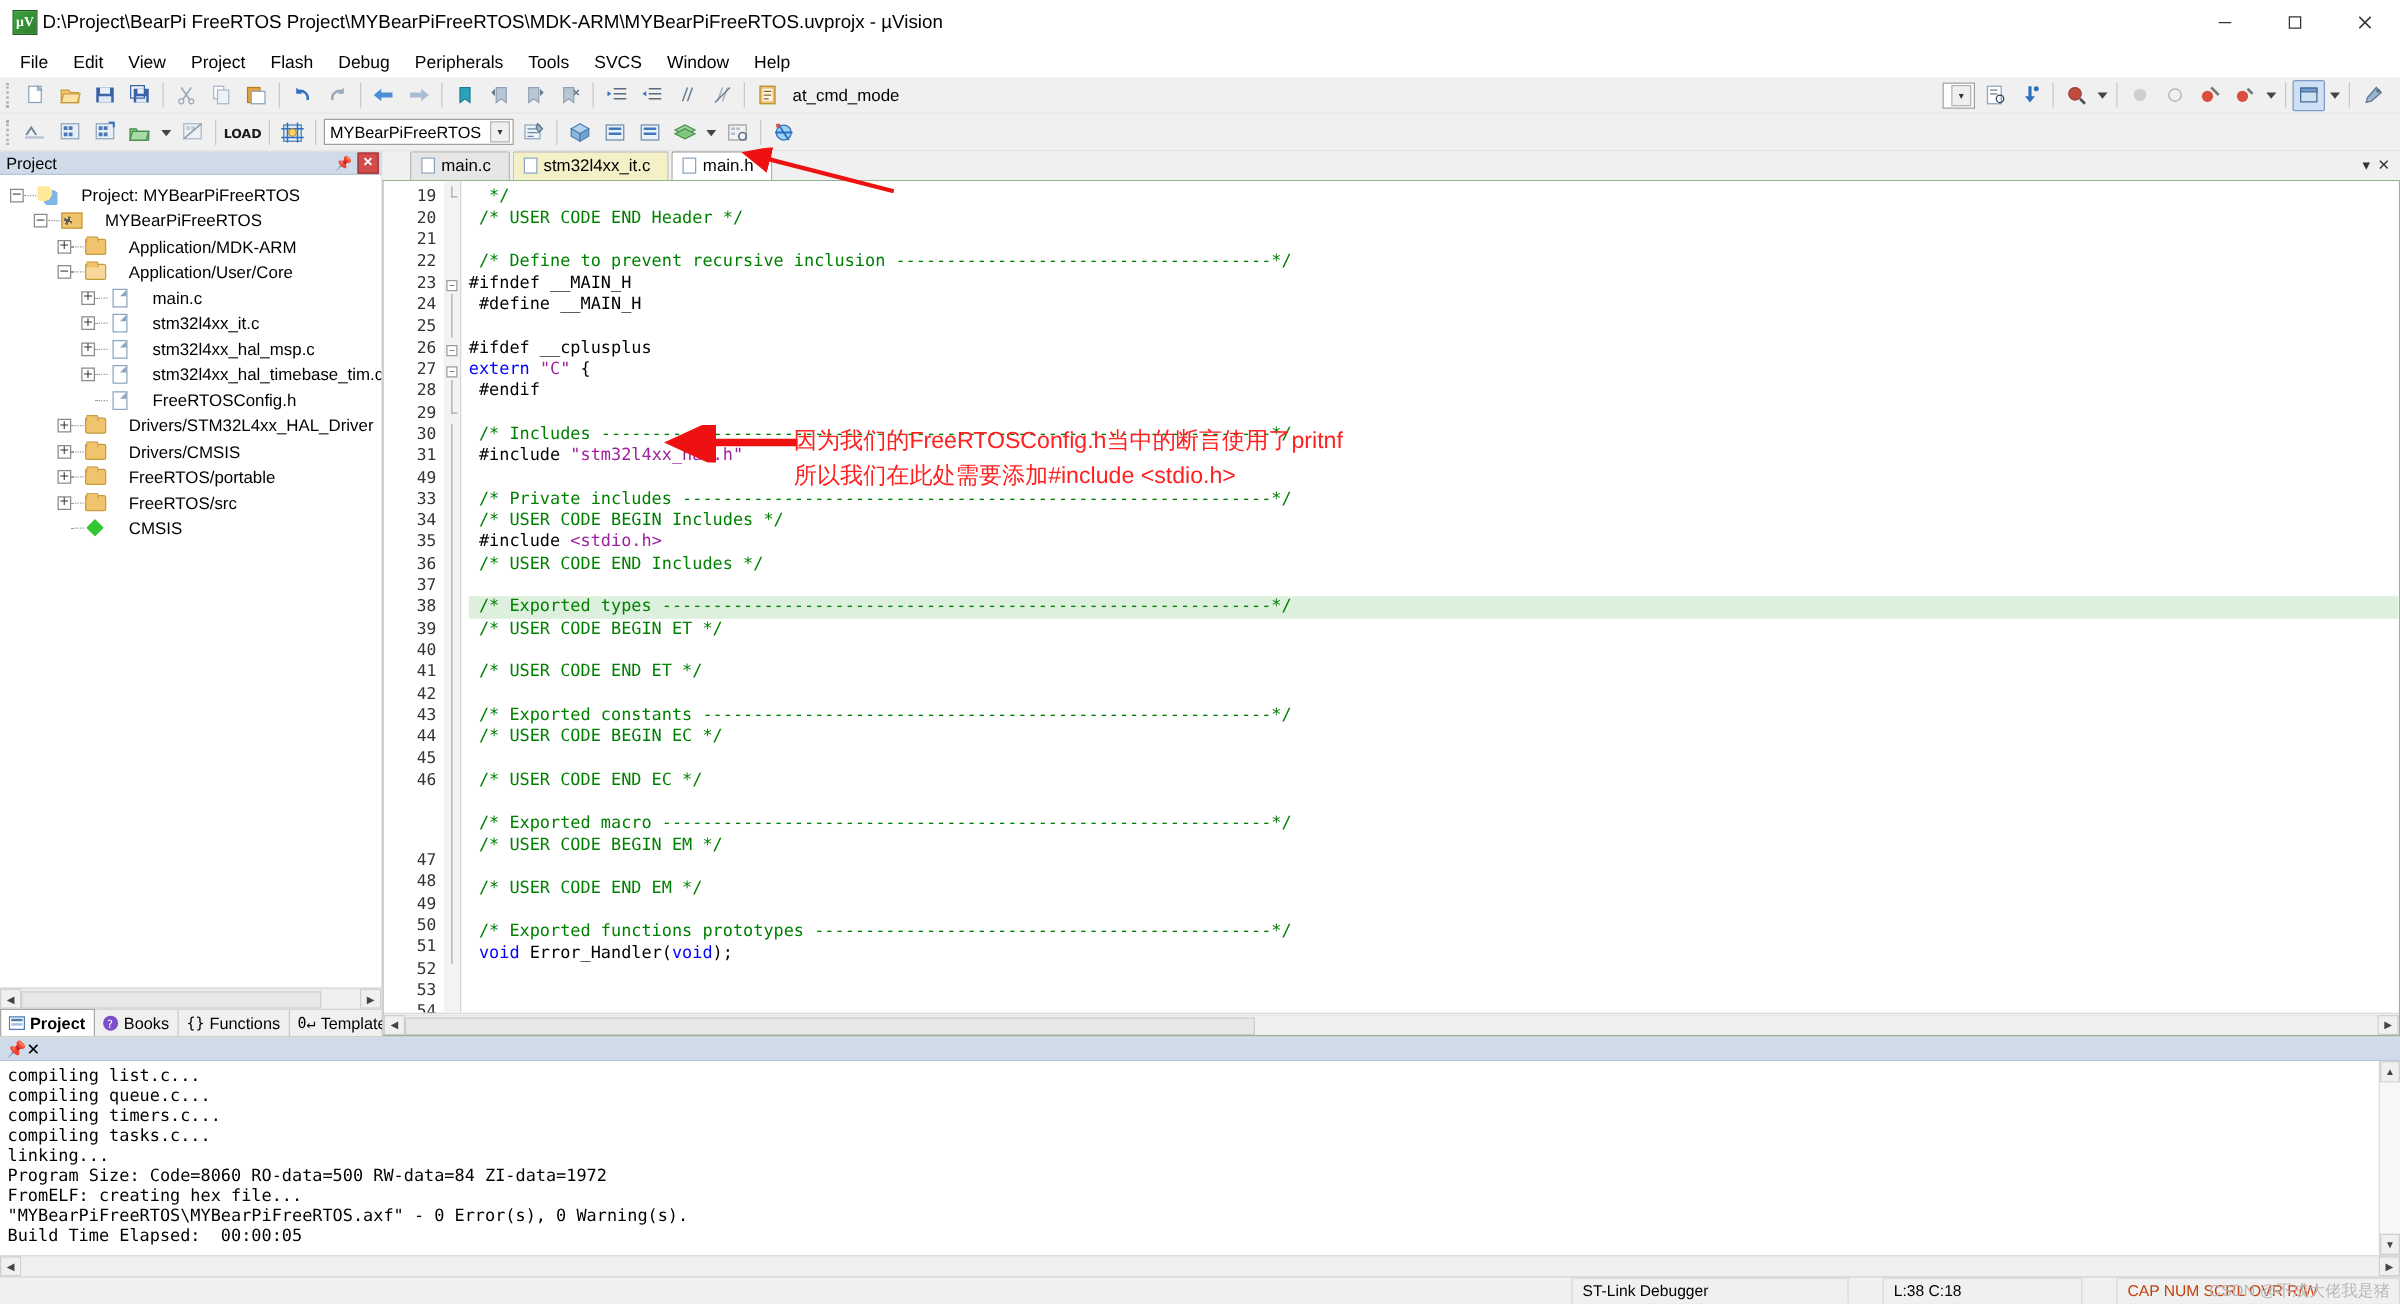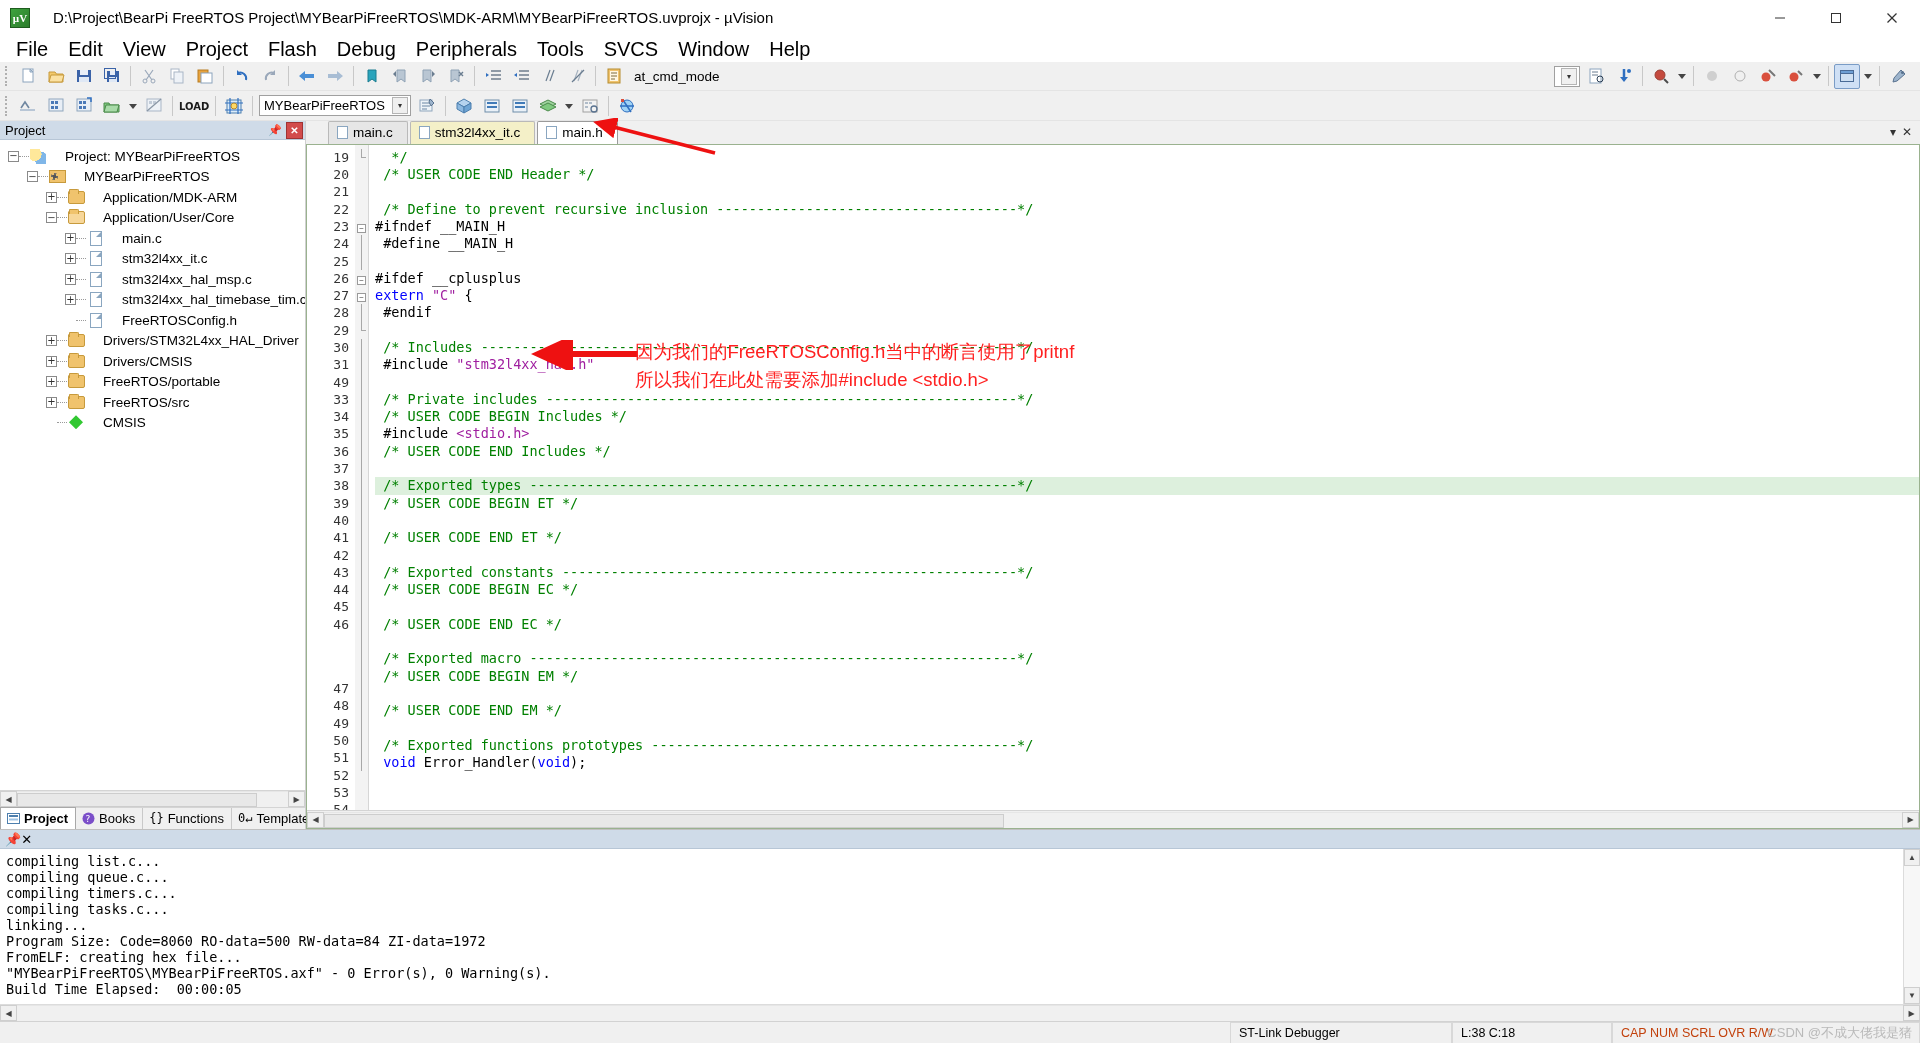--- a/index.html
+++ b/index.html
@@ -21,21 +21,21 @@
 
   
   .titlebar {
     height: 36px;
     background: #ffffff;
     display: flex; align-items: center;
     flex: 0 0 auto;
     border-bottom: 1px solid #ffffff;
   }
   .titlebar .app-icon {
-    width: 20px; height: 20px; margin: 0 23px 0 10px;
+    width: 20px; height: 20px; margin: 0 4px 0 10px;
     background: linear-gradient(135deg,#3ea33e 0%,#2c7d2c 100%);
     border: 1px solid #1e5c1e;
     display: flex; align-items: center; justify-content: center;
     color: #fff; font-size: 11px; font-weight: bold;
     font-family: "Liberation Serif", serif;
   }
   .titlebar .title-text {
     font-size: 15px; color: #000;
     white-space: nowrap;
   }
@@ -48,21 +48,21 @@
     font-size: 16px; color: #333; background: #fff;
   }
   .win-btn svg { display: block; }
 
   
   .menubar {
     height: 26px; background: #ffffff;
     display: flex; align-items: center;
     padding-left: 6px;
     flex: 0 0 auto;
-    font-size: 20px;
+    font-size: 14px;
   }
   .menu-item {
     padding: 3px 10px; color: #000; white-space: nowrap;
     cursor: default;
   }
 
   
   .toolbar {
     background: #f0f0f0;
     display: flex; align-items: center;
@@ -315,21 +315,21 @@
     height: 17px; background: #f0f0f0; border: 1px solid #cfcfcf;
     display:flex;align-items:center;justify-content:center;font-size:8px;color:#444;
   }
   .vs-track { flex: 1 1 auto; background: #f7f7f7; }
   .build-hscroll { height: 17px; background: #f0f0f0; display:flex; align-items:center; border-top:1px solid #dcdcdc;}
 
   
   .statusbar {
     height: 22px; flex: 0 0 22px; background: #f0f0f0;
     display: flex; align-items: center; font-size: 12.5px;
-    border-top: 1px solid #d2d2d2; position: relative;
+    border-top: 1px solid #d2d2d2; position: relative; gap: 27px;
   }
   .status-cell {
     height: 22px; display: flex; align-items: center; padding: 0 8px;
     border-right: 1px solid #dcdcdc;
   }
   .status-cell.bordered { border: 1px solid #d8d8d8; }
   .watermark {
     position: absolute; right: 8px; top: 2px;
     font-size: 13px; color: #b9b9b9;
   }

